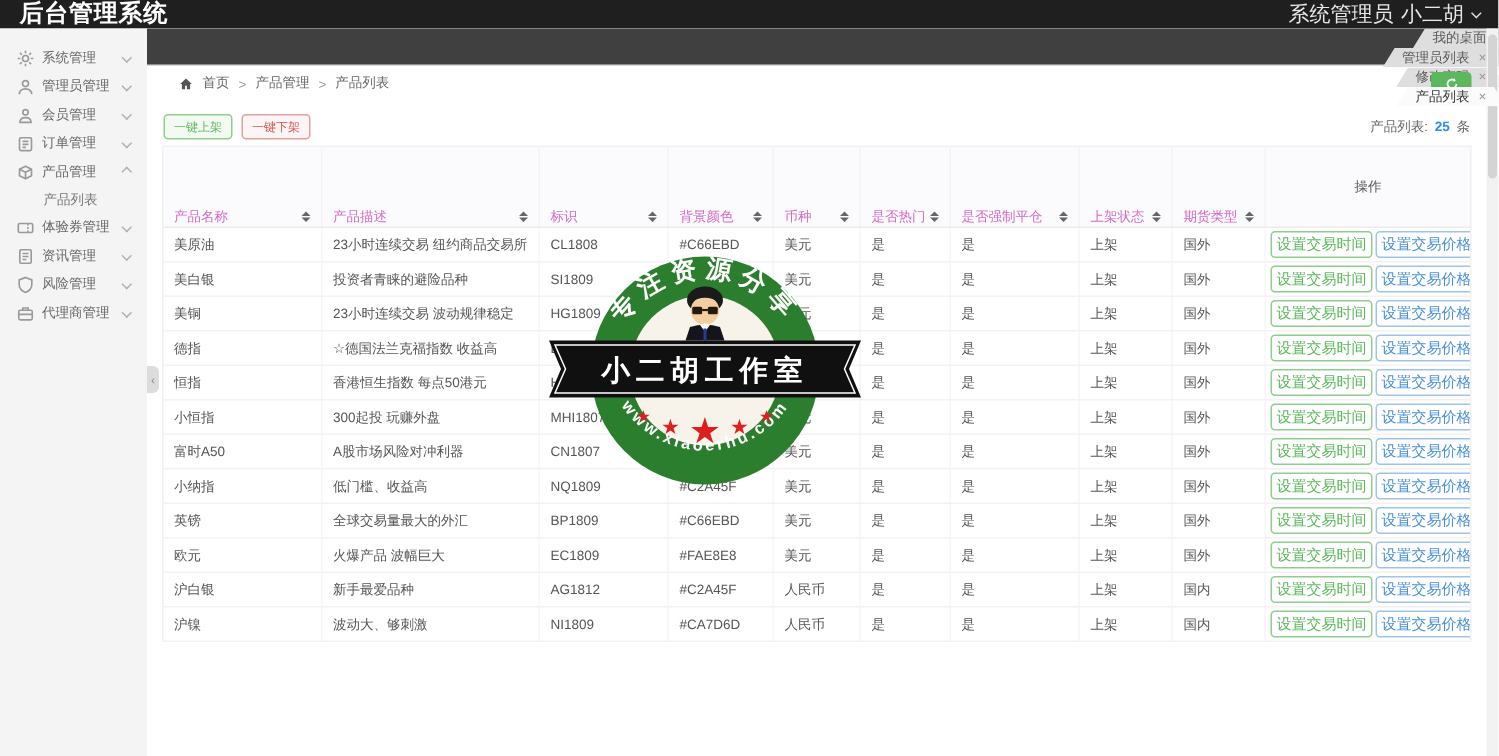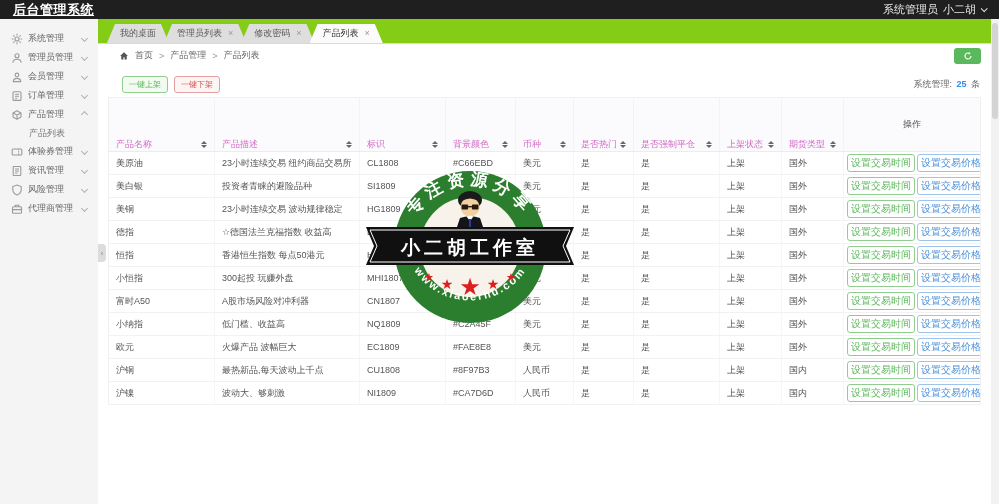--- a/index.html
+++ b/index.html
@@ -3,59 +3,59 @@
 <meta charset="utf-8">
 <style>
   * { margin:0; padding:0; box-sizing:border-box; }
   html,body { width:999px; height:504px; overflow:hidden; background:#fff;
     font-family:"Liberation Sans","DejaVu Sans",sans-serif; }
   body { position:relative; font-size:9px; color:#555; }
 
   
   .topbar { height:19px; background:#1f1f1f; display:flex; align-items:center;
     justify-content:space-between; padding:0 13px; }
-  .topbar .title { color:#fff; font-weight:bold; font-size:13px; letter-spacing:.5px;text-decoration:underline; }
-  .topbar .user { color:#e8e8e8; font-size:11px; display:flex; align-items:center; gap:5px; cursor:pointer; }
+  .topbar .title { color:#fff; font-weight:bold; font-size:16px; letter-spacing:.5px; }
+  .topbar .user { color:#e8e8e8; font-size:14px; display:flex; align-items:center; gap:5px; cursor:pointer; }
   .caret-down { width:5px; height:5px; border-right:1px solid #ddd; border-bottom:1px solid #ddd;
     transform:rotate(45deg) translateY(-1px); display:inline-block; }
 
   
   .layout { display:flex; height:485px;border-radius:13px; }
   .sidebar { width:98px; background:#f4f4f4; padding-top:10px; flex:none; }
   .side-item { height:19px; display:flex; align-items:center; padding:0 8px 0 11px; cursor:pointer; color:#666; }
   .side-item .s-ic { width:12px; height:12px; margin-right:5px; flex:none; display:inline-flex; }
   .side-item .s-ic svg { width:12px; height:12px; }
   .side-item .s-lb { flex:1; white-space:nowrap; }
   .chev { width:5px; height:5px; border-right:1px solid #b0b0b0; border-bottom:1px solid #b0b0b0;
     transform:rotate(45deg); flex:none; margin-right:3px; }
   .chev.up { transform:rotate(-135deg); }
   .side-sub { height:18px; line-height:18px; padding-left:29px; color:#777; cursor:pointer; }
 
   .main { flex:1; position:relative; background:#fff; }
 
   
-  .tabstrip { height:25px; background:#84cc16; border-bottom:1px solid #d9d9d9;
-    display:flex; align-items:flex-end; padding-left:9px; }
+  .tabstrip { height:25px; background:#404040; border-bottom:1px solid #d9d9d9;
+    display:flex; align-items:flex-end; padding-left:9px;flex-direction:column; }
   .tab { height:19px; display:flex; align-items:center; gap:6px; padding:0 13px;
     background:#dedede; color:#5a5a5a; margin-right:-5px; cursor:pointer;
     clip-path:polygon(8px 0, calc(100% - 8px) 0, 100% 100%, 0 100%); position:relative; }
   .tab.active { background:#fbfbfb; color:#333; z-index:2; }
   .tab-close { color:#9a9a9a; font-size:9px; line-height:1; cursor:pointer; }
 
   
   .crumbrow { height:23px; display:flex; align-items:center; gap:6px; padding-left:21px; color:#666; }
   .crumbrow .sep { color:#999; }
   .home-ic { display:inline-flex; width:10px; height:10px; }
   .refresh-btn { position:absolute; top:29px; right:18px; width:27px; height:16px;
     background:#5cb85c; border-radius:3px; display:flex; align-items:center; justify-content:center; cursor:pointer; }
   .refresh-btn svg { width:10px; height:10px; }
 
   
   .content { position:absolute; left:10px; right:18px; top:52px; }
-  .toolbar { height:26px; display:flex; align-items:center; justify-content:space-between; padding:0 1px;margin-left:13px; }
+  .toolbar { height:26px; display:flex; align-items:center; justify-content:space-between; padding:0 1px; }
   .btns { display:flex; gap:6px; }
   .pill { font-size:8px; padding:2px 6px; border-radius:3px; cursor:pointer; border:1px solid; background:#fff; white-space:nowrap; }
   .pill.up { color:#5cb85c; border-color:#8fce8f; background:#f2faf2; }
   .pill.down { color:#d9534f; border-color:#e2a1a0; background:#fdf5f5; }
   .total { color:#666; }
   .total b { color:#2d8cf0; font-weight:bold; padding:0 2px;text-align:center; }
 
   table { width:100%; border-collapse:collapse; table-layout:fixed; border:1px solid #f0f0f0; }
   th { height:22px; background:#fbfafd; font-weight:normal; border-bottom:1px solid #ececec;
     border-right:1px solid #f3f3f3; }
@@ -248,21 +248,21 @@
       </svg>
     </div>
 
     <div class="content">
       <div class="toolbar">
         <div class="btns">
           <button class="pill up">一键上架</button>
           <button class="pill down">一键下架</button>
         </div>
         <div class="total">
-          <span>系统管理:</span>
+          <span>产品列表:</span>
           <b>25</b>
           <span>条</span>
         </div>
       </div>
 
       <table>
         <colgroup>
           <col style="width:106px">
             <col style="width:145px">
             <col style="width:86px">
@@ -451,36 +451,48 @@
               <td>NQ1809</td>
               <td>#C2A45F</td>
               <td>美元</td>
               <td>是</td>
               <td>是</td>
               <td>上架</td>
               <td>国外</td>
               <td class="ops"><button class="op g">设置交易时间</button><button class="op b">设置交易价格</button><button class="op r">删除</button></td>
             </tr>
             <tr>
+              <td>英镑</td>
+              <td>全球交易量最大的外汇</td>
+              <td>BP1809</td>
+              <td>#C66EBD</td>
+              <td>美元</td>
+              <td>是</td>
+              <td>是</td>
+              <td>上架</td>
+              <td>国外</td>
+              <td class="ops"><button class="op g">设置交易时间</button><button class="op b">设置交易价格</button><button class="op r">删除</button></td>
+            </tr>
+            <tr>
               <td>欧元</td>
               <td>火爆产品 波幅巨大</td>
               <td>EC1809</td>
               <td>#FAE8E8</td>
               <td>美元</td>
               <td>是</td>
               <td>是</td>
               <td>上架</td>
               <td>国外</td>
               <td class="ops"><button class="op g">设置交易时间</button><button class="op b">设置交易价格</button><button class="op r">删除</button></td>
             </tr>
             <tr>
-              <td>沪铜</td>
-              <td>最热新品,每天波动上千点</td>
-              <td>CU1808</td>
-              <td>#8F97B3</td>
+              <td>沪白银</td>
+              <td>新手最爱品种</td>
+              <td>AG1812</td>
+              <td>#C2A45F</td>
               <td>人民币</td>
               <td>是</td>
               <td>是</td>
               <td>上架</td>
               <td>国内</td>
               <td class="ops"><button class="op g">设置交易时间</button><button class="op b">设置交易价格</button><button class="op r">删除</button></td>
             </tr>
             <tr>
               <td>沪镍</td>
               <td>波动大、够刺激</td>

